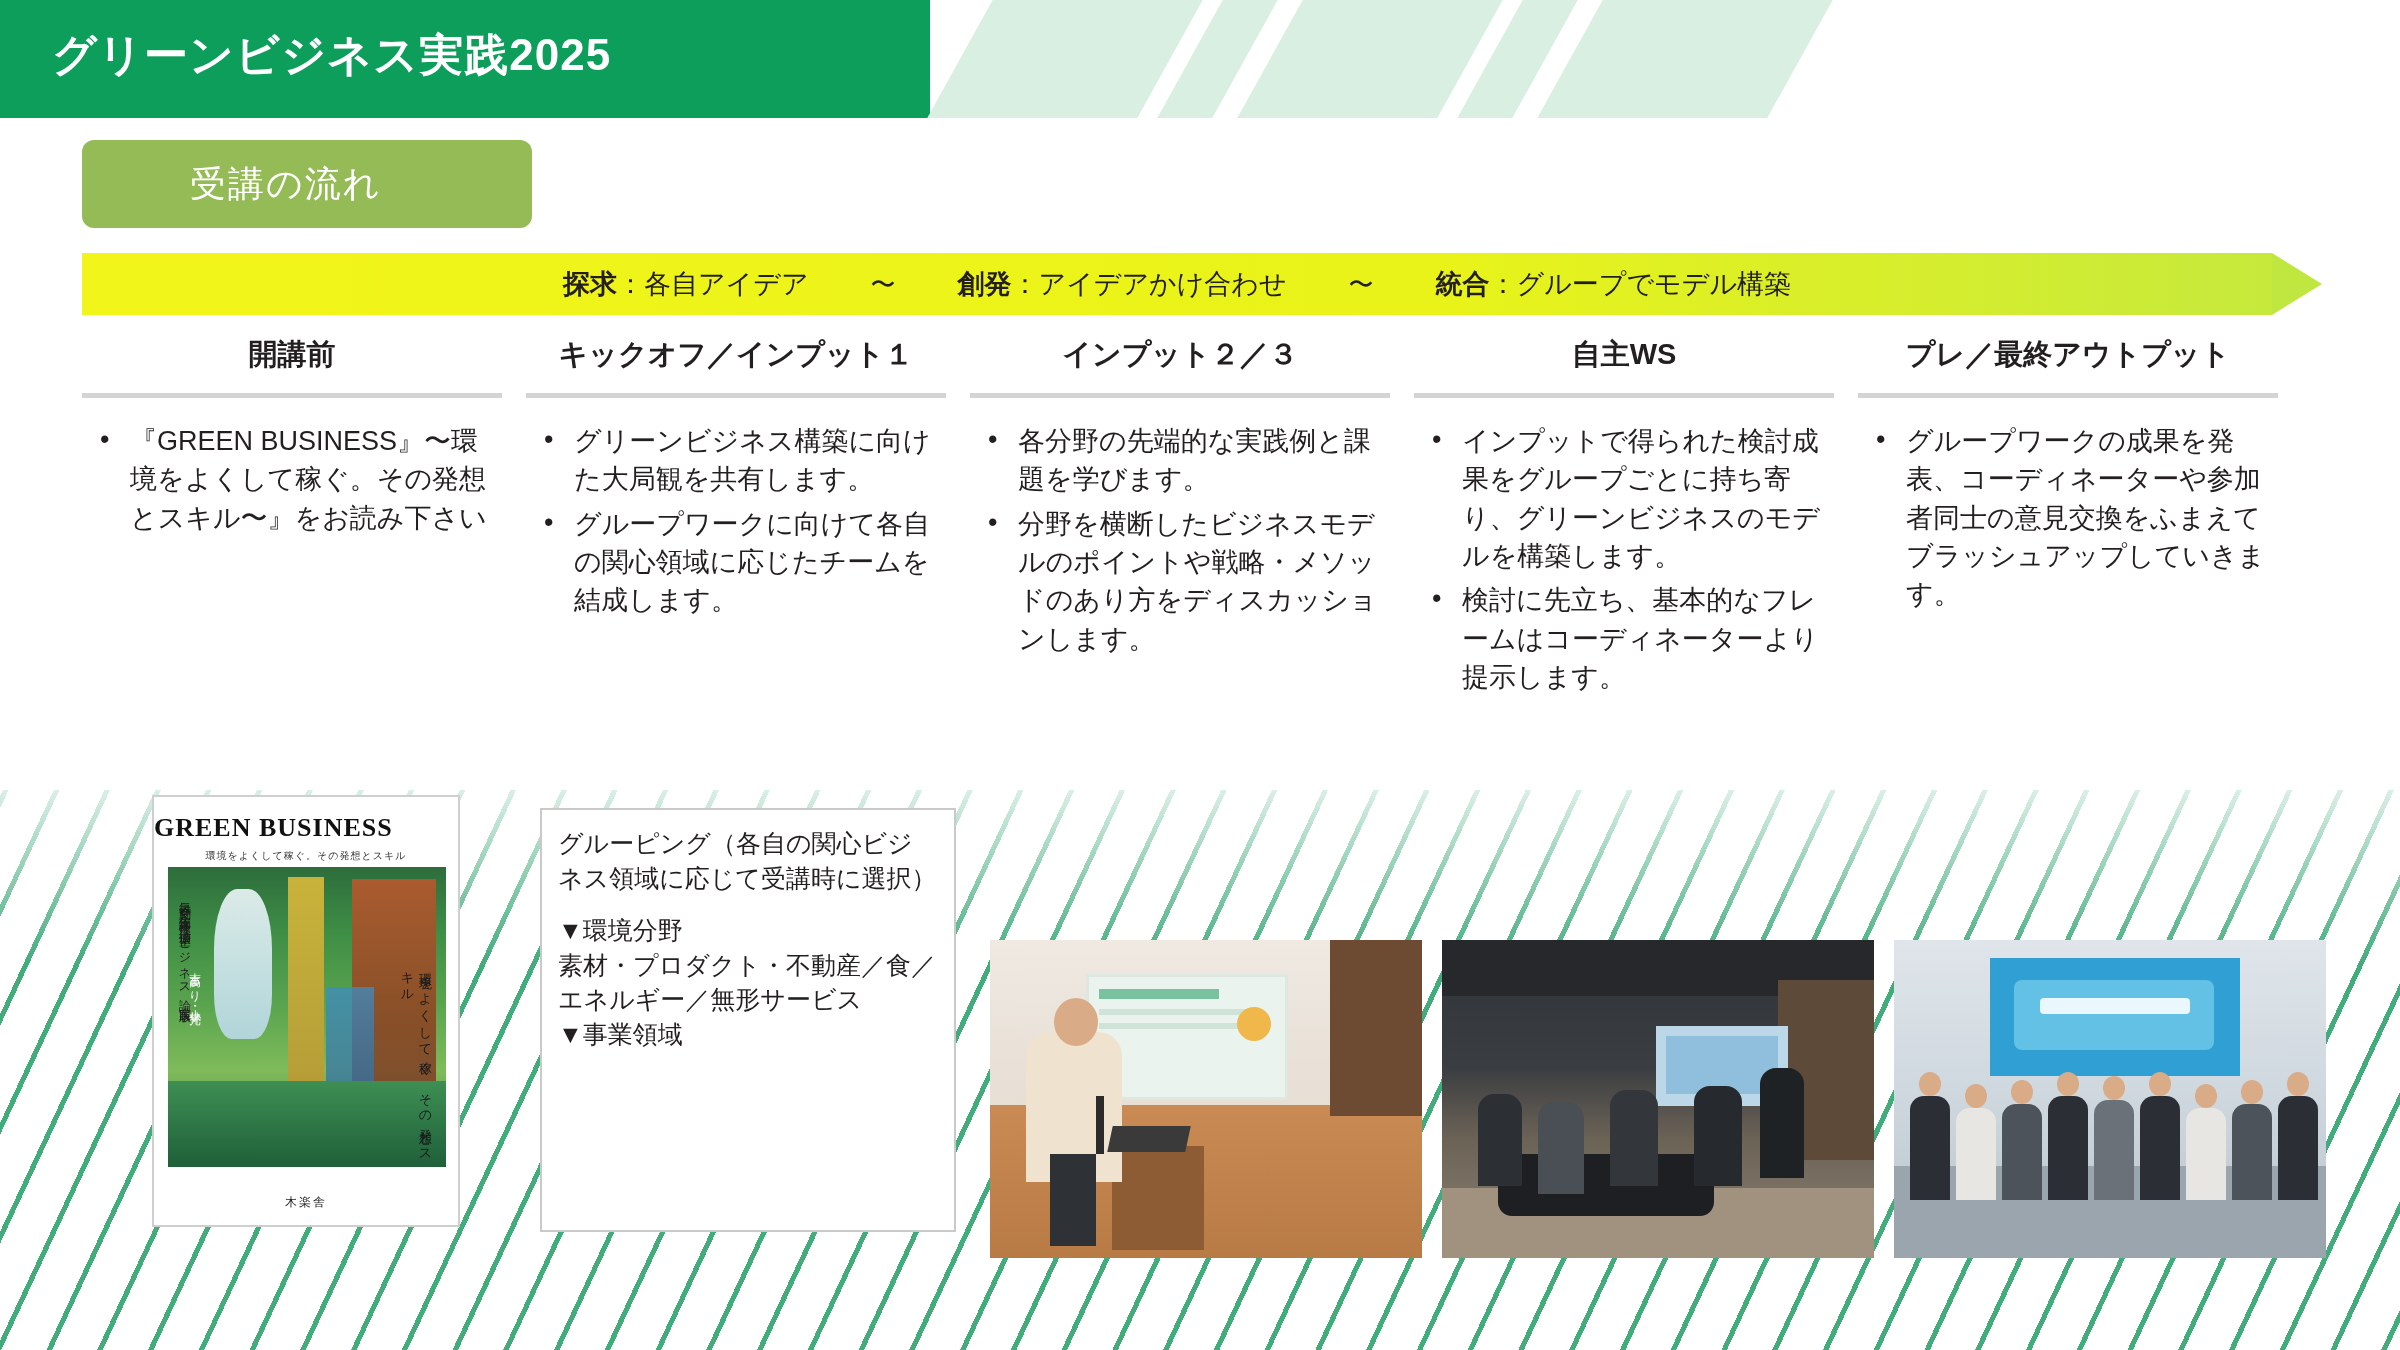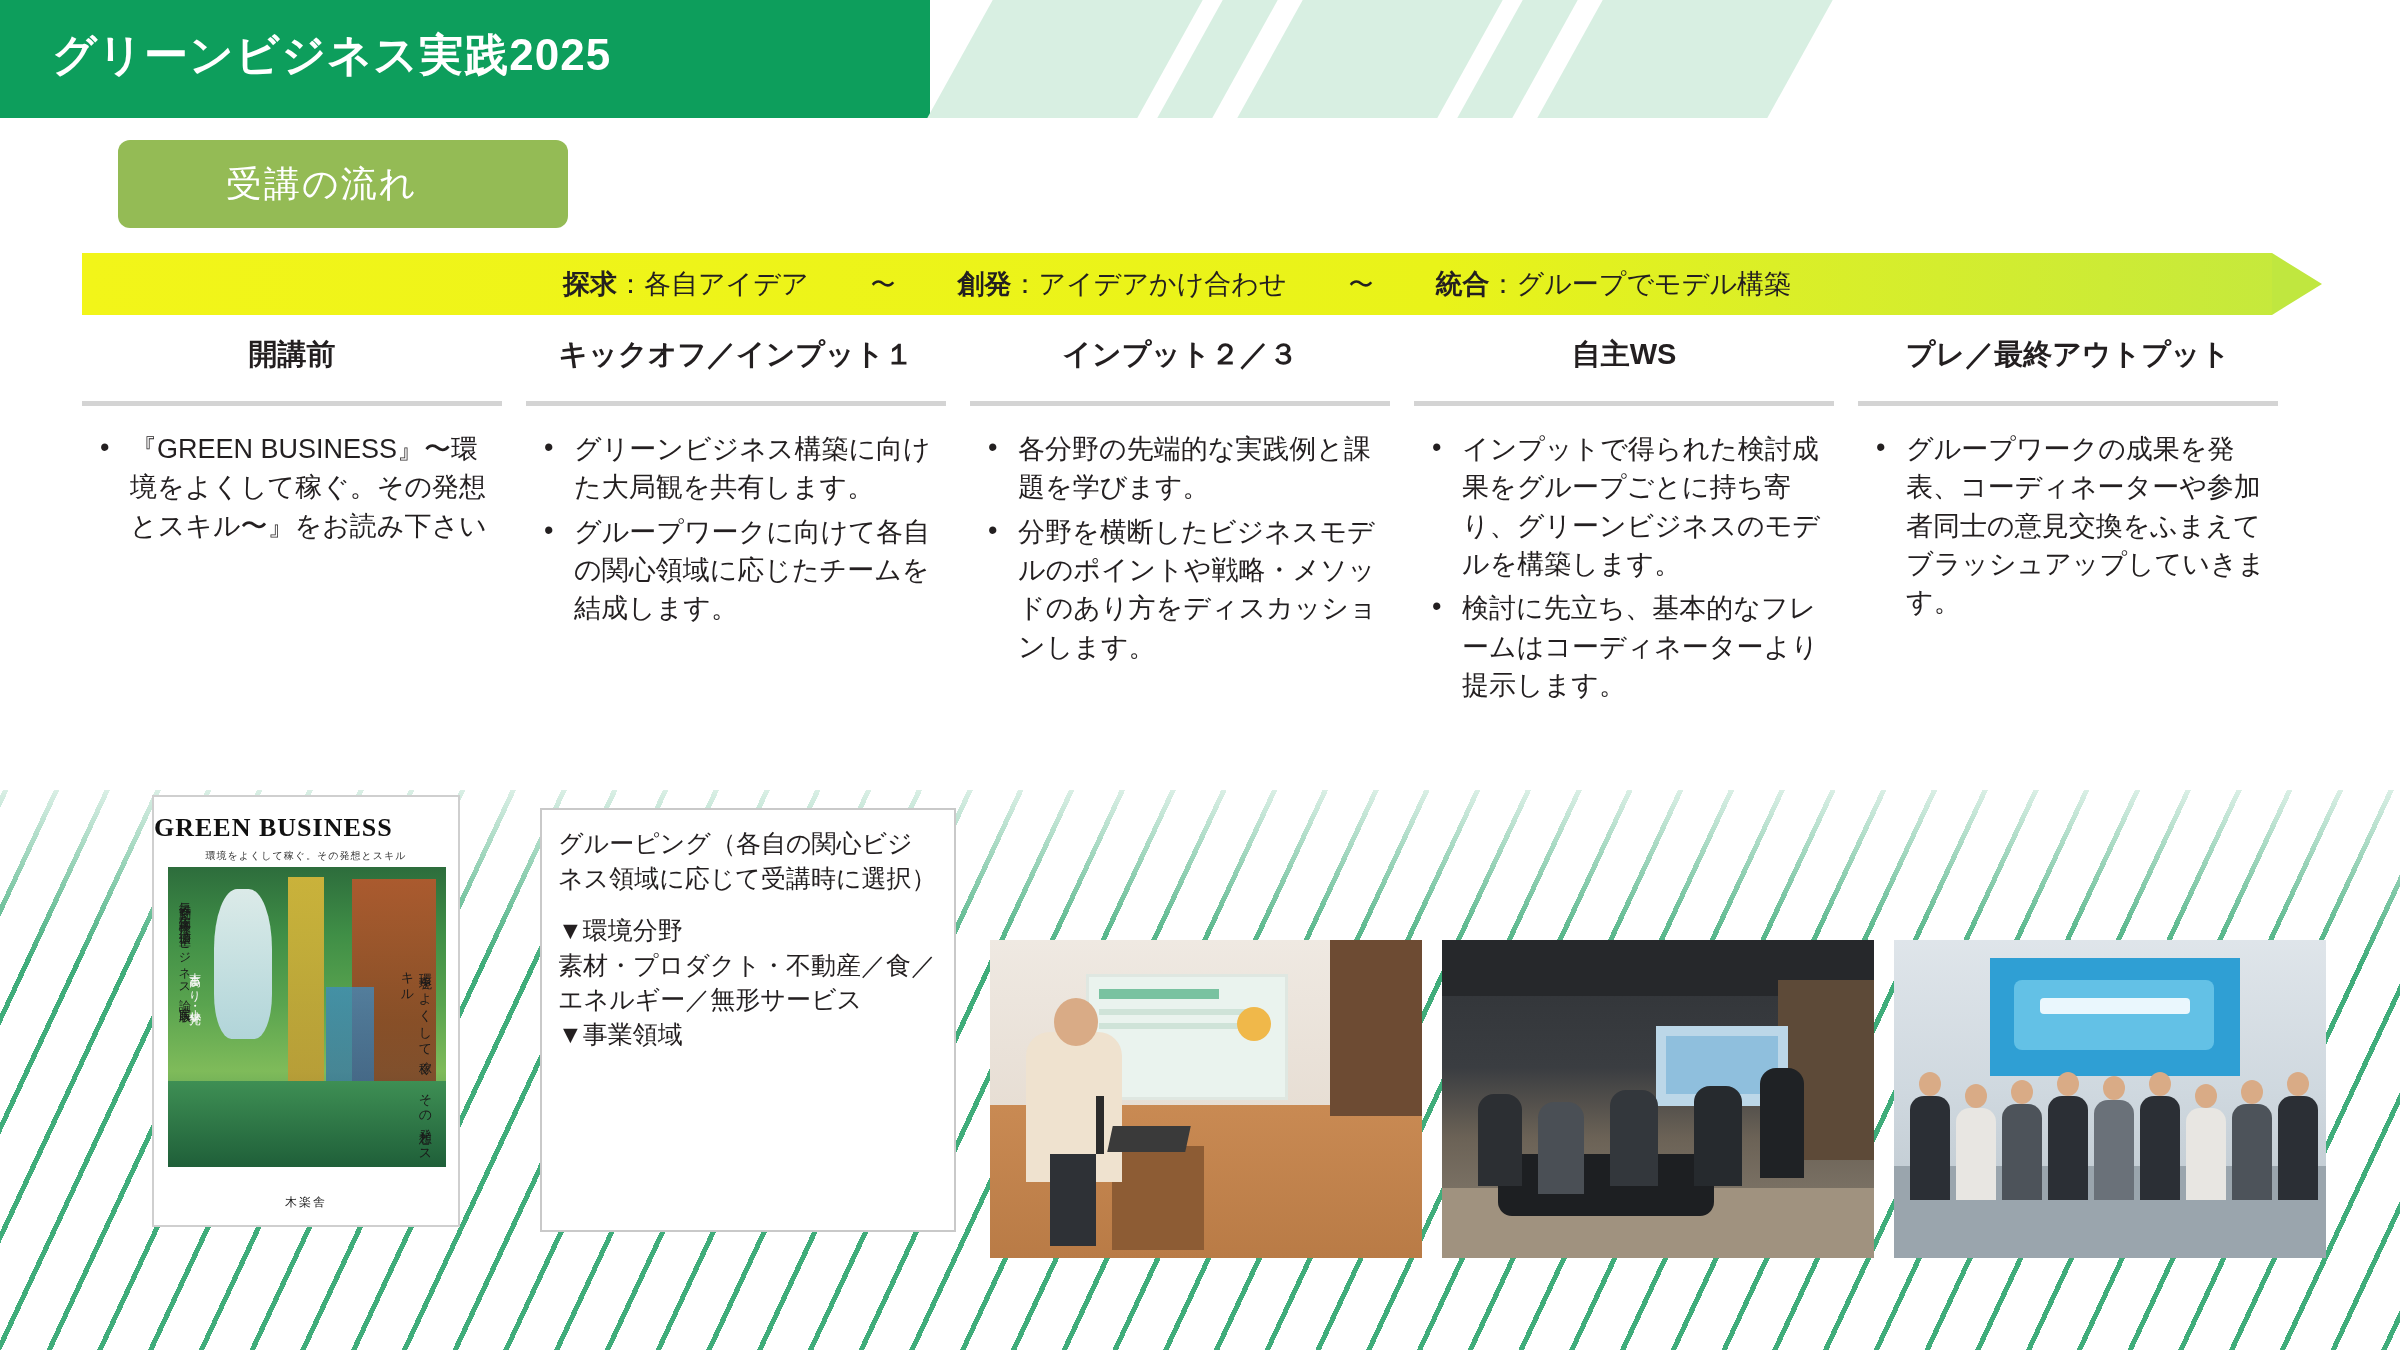--- a/index.html
+++ b/index.html
@@ -97,21 +97,20 @@
     top: 140px;
     left: 82px;
     width: 450px;
     height: 88px;
     background: #94bb55;
     border-radius: 12px;
     display: flex;
     align-items: center;
     padding-left: 108px;
     box-sizing: border-box;
-    margin-left: 36px;
   }
   .section-pill-text {
     font-size: 36px;
     color: #ffffff;
     letter-spacing: 2px;
   }
 
   
   .arrow-band {
     position: absolute;
@@ -159,21 +158,21 @@
     width: 2248px;
     display: flex;
     gap: 24px;
   }
   .col { width: 420px; }
   .col-head {
     font-size: 29px;
     font-weight: bold;
     text-align: center;
     color: #231f20;
-    padding-bottom: 26px;
+    padding-bottom: 18px;
   }
   .col-rule {
     height: 5px;
     background: #d4d4d4;
     margin-bottom: 24px;
   }
   .bullets { margin: 4px; padding: 0; list-style: none; }
   .bullets li {
     position: relative;
     padding-left: 44px;

